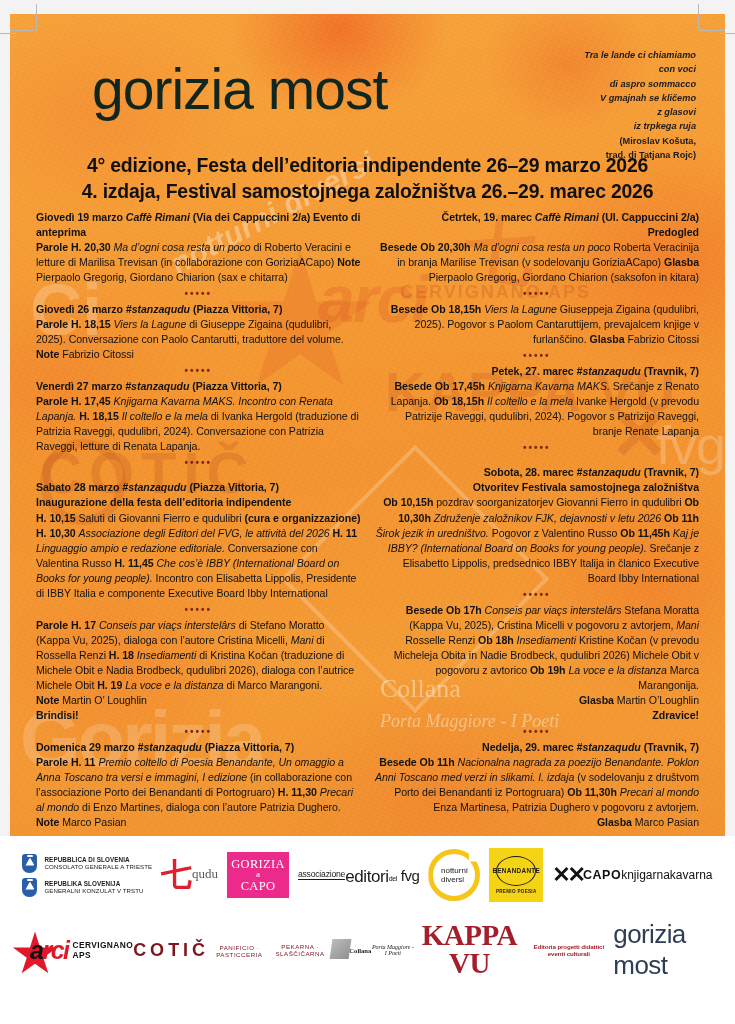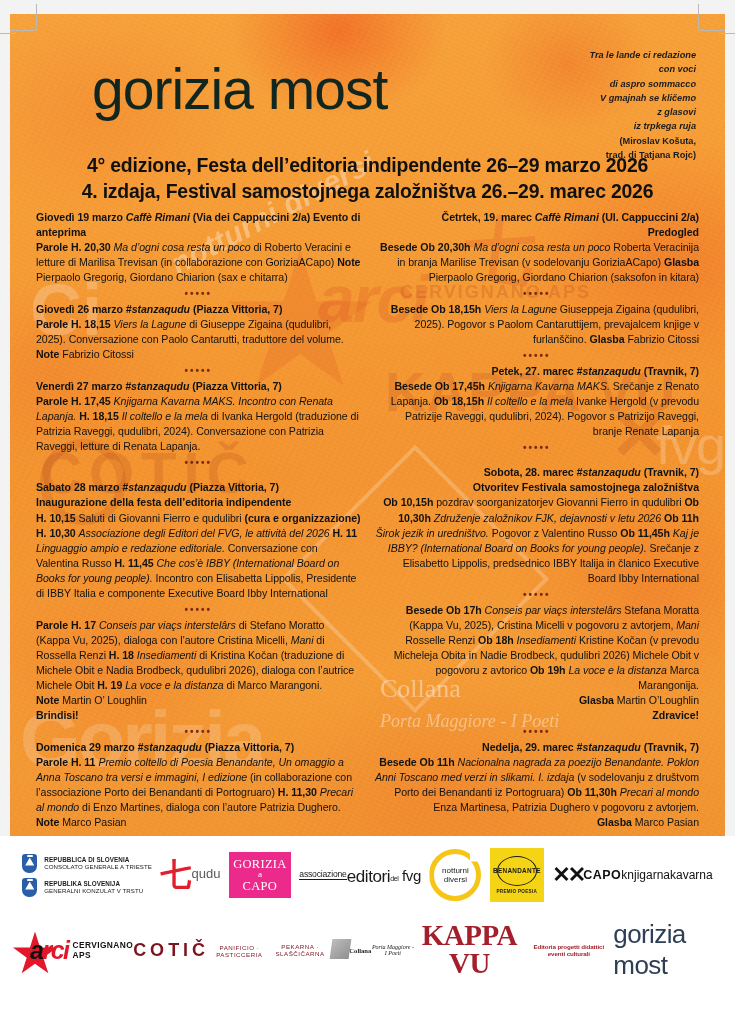--- a/index.html
+++ b/index.html
@@ -246,21 +246,21 @@
   }
   .slo .t1{ font-size:6.3px; font-weight:700; color:#1a1a1a; letter-spacing:.1px;}
   .slo .t2{ font-size:6.1px; font-weight:400; color:#1a1a1a; letter-spacing:.1px;}
 
   
   .qudu{ text-align:center; }
   .qudu .mark{
     font-size:31px; color:#e0202e; font-weight:700; line-height:.9;
     font-family:"DejaVu Sans", sans-serif;
   }
-  .qudu .w{ font-size:13px; color:#5a5a5a; font-weight:400; margin-top:-2px;}
+  .qudu .w{ font-size:13px; color:#5a5a5a; font-weight:400; margin-top:-2px;font-family:Liberation Serif, serif;}
 
   
   .gac{
     background:#ec2a8c; color:#fff;
     width:62px; height:46px;
     display:flex; flex-direction:column; align-items:center; justify-content:center;
     font-family:"Liberation Serif", serif;
     line-height:1.02;
   }
   .gac .l1{ font-size:12.5px; letter-spacing:.3px;}
@@ -276,21 +276,21 @@
 
   
   .nott{ position:relative; width:52px; height:52px; }
   .nott .c{
     position:absolute; inset:0; border-radius:50%;
     border:5px solid #f5c518;
     clip-path:polygon(0 0, 78% 0, 78% 24%, 100% 24%, 100% 100%, 0 100%);
   }
   .nott .t{
     position:absolute; left:50%; top:50%; transform:translate(-50%,-50%);
-    font-size:8px; color:#1a1a1a; text-align:center; line-height:1.15; font-weight:400;
+    font-size:8px; color:#1a1a1a; text-align:left; line-height:1.15; font-weight:400;
   }
 
   
   .ben{
     width:54px; height:54px; background:#f5d415;
     display:flex; flex-direction:column; align-items:center; justify-content:center;
     position:relative;
   }
   .ben .oval{
     width:40px; height:30px; border:1.6px solid #1a1a1a; border-radius:50%;
@@ -381,21 +381,21 @@
       </div>
     <div class="wm wm-gor">Gorizia</div>
     <div class="wm wm-collana">
       <span>Collana</span><br>
       <i>Porta Maggiore - I Poeti</i>
     </div>
 
     <div class="brand">gorizia most</div>
 
     <div class="poem">
-      <div>Tra le lande ci redazione</div>
+      <div>Tra le lande ci chiamiamo</div>
       <div>con voci</div>
       <div>di aspro sommacco</div>
       <div>V gmajnah se kličemo</div>
       <div>z glasovi</div>
       <div>iz trpkega ruja</div>
       <div class="credit">(Miroslav Košuta,</div>
       <div class="credit">trad. di Tatjana Rojc)</div>
     </div>
 
     <div class="subtitle">

